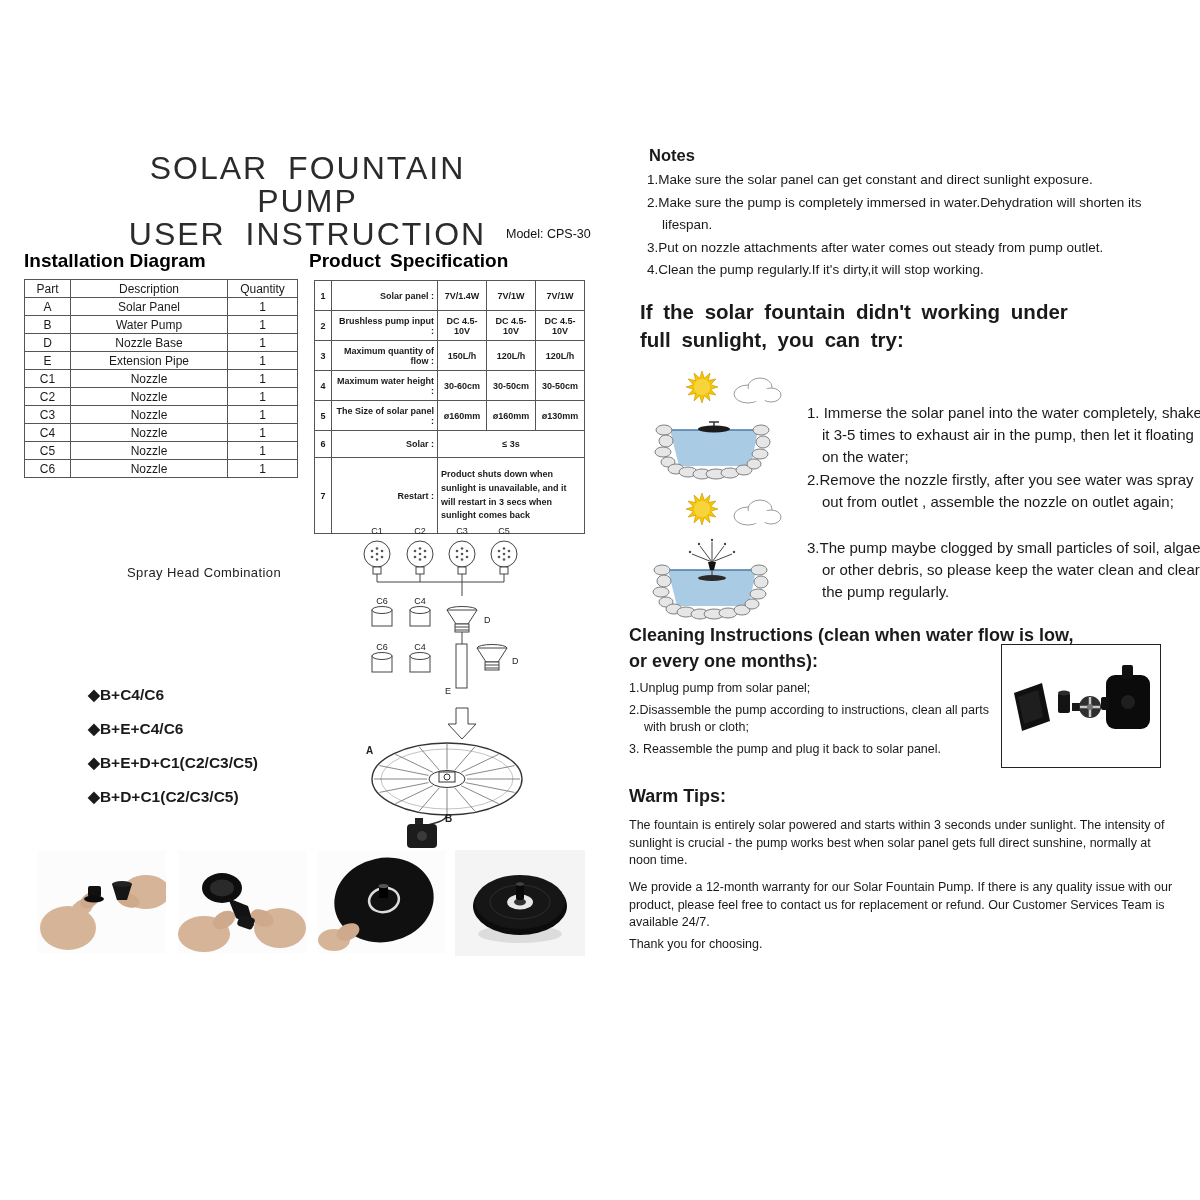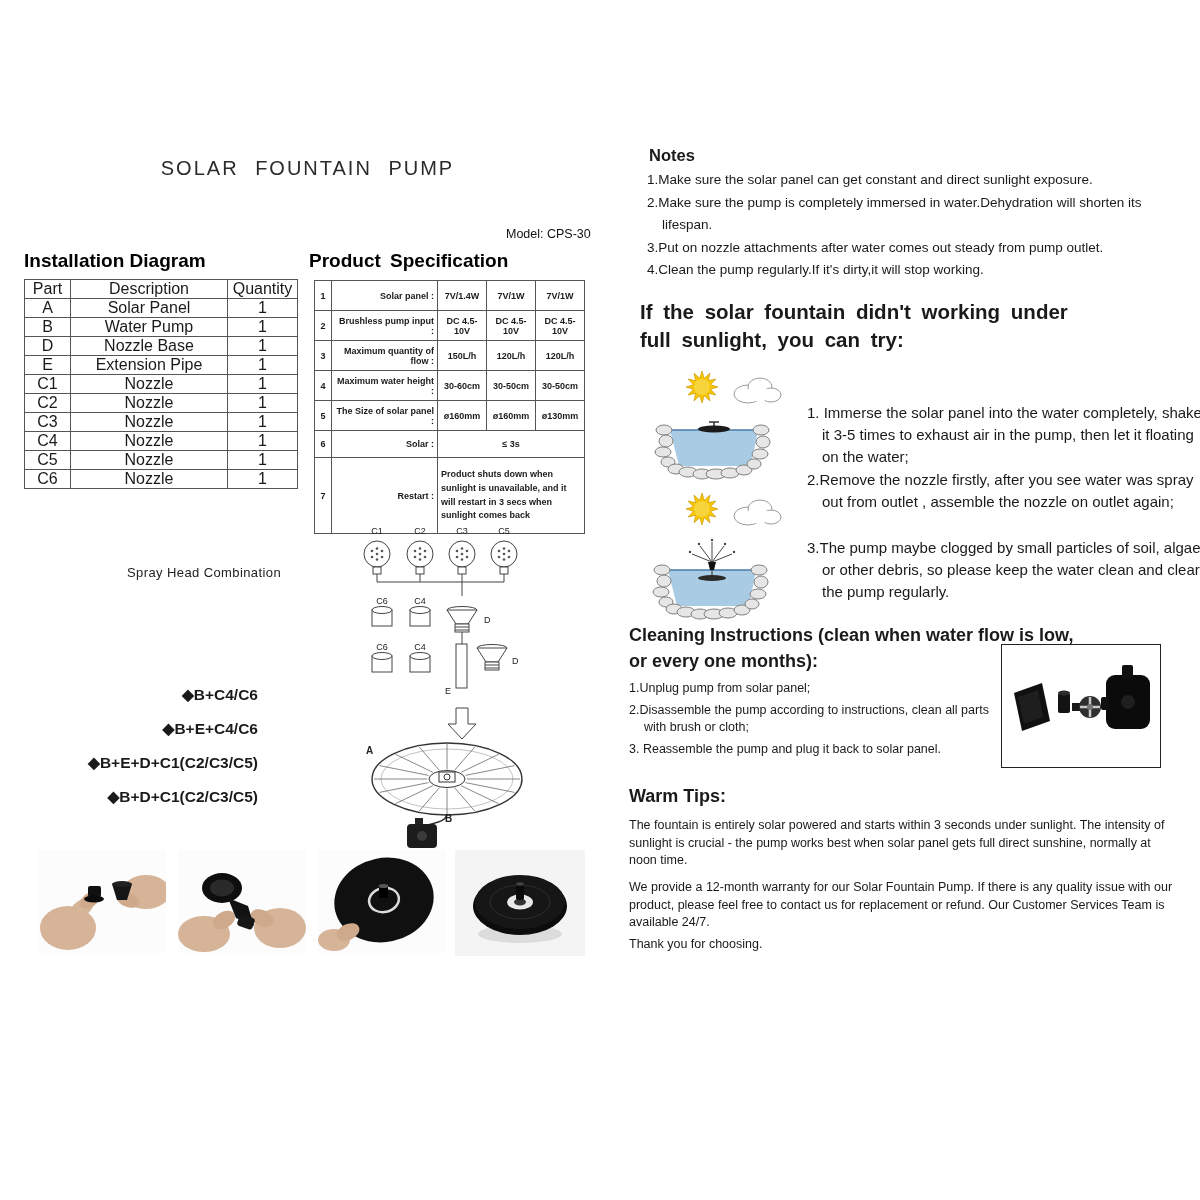--- a/index.html
+++ b/index.html
@@ -1,47 +1,47 @@
 <!DOCTYPE html>
 <html><head>
 <meta charset="utf-8">
 <style>
   * { margin:0; padding:0; box-sizing:border-box; }
   html,body { width:1200px; height:1200px; background:#ffffff; }
   body { font-family:"Liberation Sans", sans-serif; color:#1a1a1a; }
   .page { position:relative; width:1200px; height:1200px; background:#fff; overflow:hidden; }
   .abs { position:absolute; }
 
-  .title { left:115px; top:152px; width:385px; text-align:center; font-size:20px; color:#2b2b2b; letter-spacing:2px; word-spacing:9px; }
+  .title { left:115px; top:152px; width:385px; text-align:center; font-size:32px; color:#2b2b2b; letter-spacing:2px; word-spacing:9px; }
   .title div { line-height:33px; }
   .model { left:506px; top:227px; font-size:12.5px; color:#111; }
 
   .sec-h { font-weight:bold; font-size:19px; color:#000; }
   .h-install { left:24px; top:250px; }
   .h-spec { left:309px; top:250px; word-spacing:4px; }
 
   table { border-collapse:collapse; }
-  .parts-table { left:24px; top:279px; font-size:16px; }
+  .parts-table { left:24px; top:279px; font-size:12px; }
   .parts-table td { border:1px solid #555; text-align:center; height:18px; padding:0 4px; }
   .w-part { width:46px; } .w-desc { width:157px; } .w-qty { width:70px; }
 
   .spec-table { left:314px; top:280px; font-size:9px; font-weight:bold; }
   .spec-table td { border:1px solid #555; padding:1px 3px; }
   .s-num { width:17px; text-align:center; }
   .s-label { width:106px; text-align:right; }
   .s-val { width:49px; text-align:center; }
   .spec-table tr.r-norm td { height:30px; }
   .spec-table tr.r-delay td { height:27px; }
   .spec-table tr.r-restart td { height:76px; }
   .s-span { text-align:center; }
   .s-restart { text-align:left; line-height:1.55; padding:3px 5px; }
 
   .spray-caption { left:127px; top:565px; font-size:13px; letter-spacing:0.4px; color:#222; }
   .combos { left:88px; top:678px; font-size:15.5px; font-weight:bold; }
-  .combos div { line-height:34px;text-align:right; }
+  .combos div { line-height:34px; }
 
   .notes-h { left:649px; top:146px; font-size:16.5px; font-weight:bold; }
   .notes-list { left:647px; top:169px; width:548px; font-size:13.5px; line-height:22.5px; }
   .hang { padding-left:15px; text-indent:-15px; }
 
   .ts-h { left:640px; top:298px; font-size:20.5px; font-weight:bold; line-height:28px; word-spacing:5px; }
   .ts-item { font-size:15px; line-height:22px;margin-left:17px; }
   .ts-1 { left:790px; top:402px; width:402px; }
   .ts-2 { left:790px; top:469px; width:398px; }
   .ts-3 { left:790px; top:537px; width:400px; }
@@ -117,20 +117,21 @@
         <ellipse cx="100" cy="50" rx="7" ry="5" fill="#e6e6e6" stroke="#808080"></ellipse>
         <ellipse cx="106" cy="40" rx="8" ry="5" fill="#e6e6e6" stroke="#808080"></ellipse>
         <ellipse cx="109" cy="28" rx="7" ry="6" fill="#e6e6e6" stroke="#808080"></ellipse>
         <ellipse cx="107" cy="16" rx="8" ry="5" fill="#e6e6e6" stroke="#808080"></ellipse>
       </g>
     </defs>
   </svg>
 
   <div class="abs title">
     <div>SOLAR FOUNTAIN PUMP</div>
+    <div>USER INSTRUCTION</div>
   </div>
   <div class="abs model">Model: CPS-30</div>
 
   <div class="abs sec-h h-install">Installation Diagram</div>
   <table class="abs parts-table">
       <tbody>
     <tr>
       <td class="w-part">Part</td>
       <td class="w-desc">Description</td>
       <td class="w-qty">Quantity</td>

